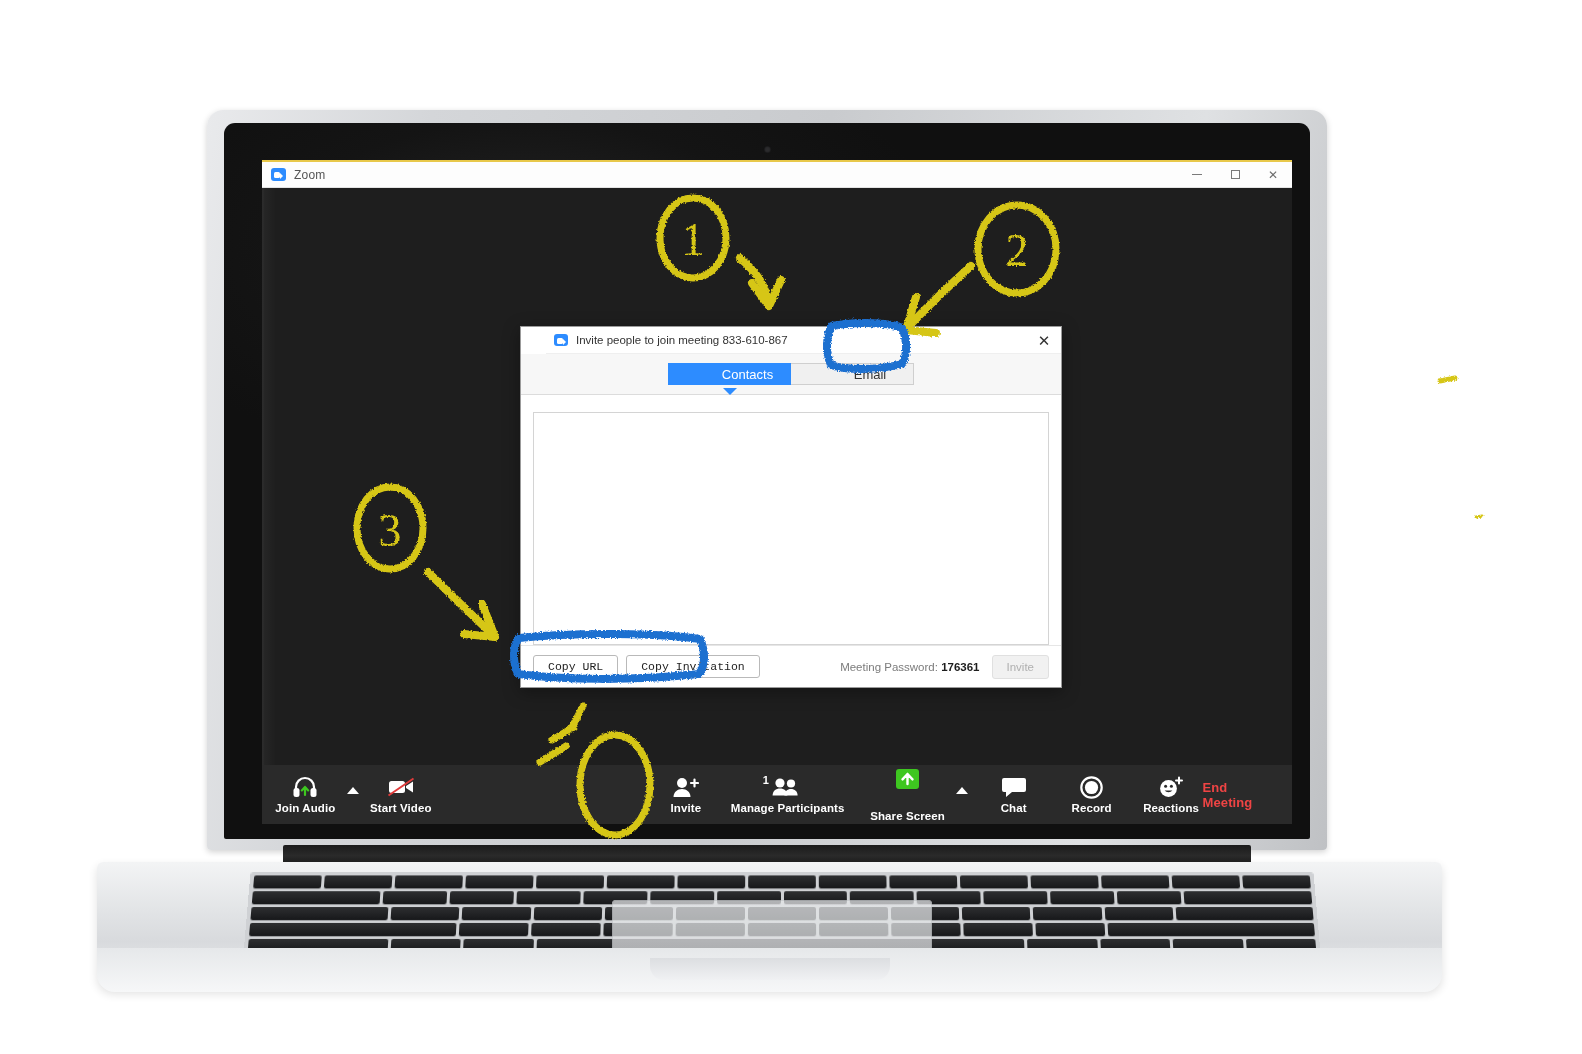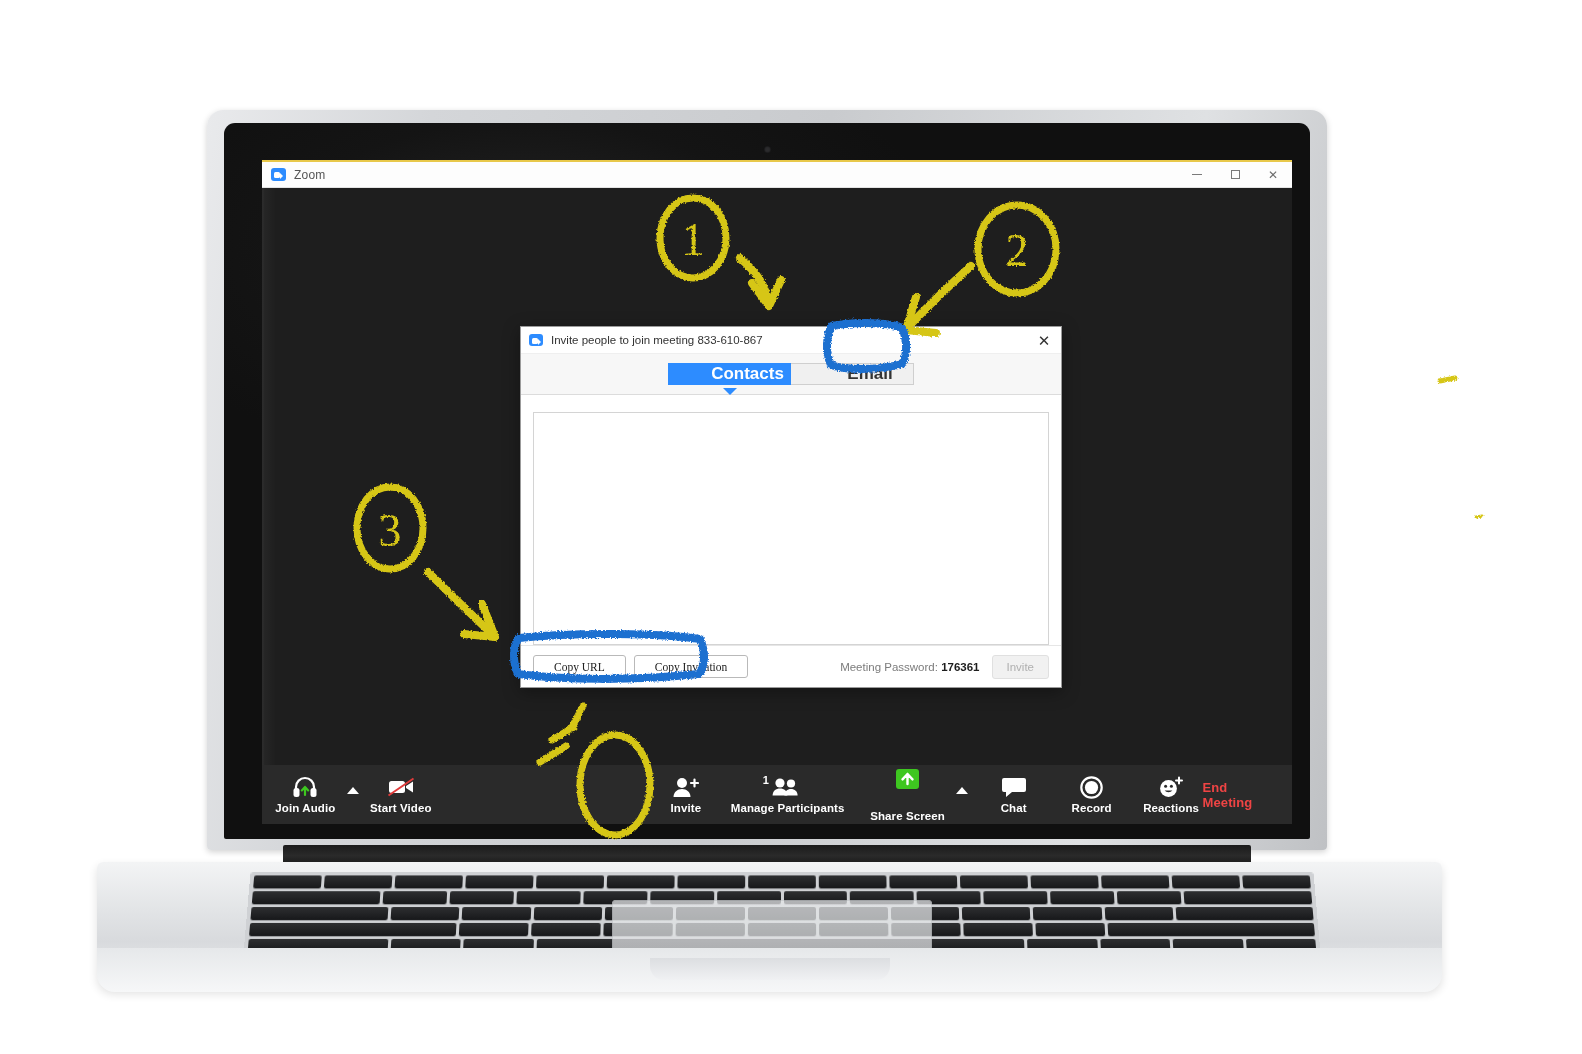--- a/index.html
+++ b/index.html
@@ -132,34 +132,34 @@
   }
 
   
   .dialog {
     position:absolute; left:258px; top:138px; width:542px; height:362px;
     background:#fff; border:1px solid #9b9b9b; box-shadow:0 4px 16px rgba(0,0,0,.35);
     display:flex; flex-direction:column;
   }
   .dlg-title {
     height:27px; display:flex; align-items:center; padding-left:8px;
-    background:#fff; border-bottom:1px solid #efefef; flex:0 0 auto;
+    background:#fff; border-bottom:1px solid #efefef; flex:0 0 auto;margin-left:25px;
   }
   .dlg-title-text { font-size:11.5px; color:#333; margin-left:8px; }
   .dlg-close {
     margin-left:auto; width:34px; height:27px; display:flex; align-items:center;
     justify-content:center; font-size:15px; color:#333; line-height:1;
   }
   .dlg-tabs {
     height:41px; background:#f7f7f7; border-bottom:1px solid #dcdcdc;
     display:flex; align-items:center; justify-content:center; flex:0 0 auto; position:relative;
   }
   .tab {
-    width:123px; height:22px; font-size:17px; display:flex; align-items:center;
-    justify-content:center; font-weight:700;padding-left:36px;
+    width:123px; height:22px; font-size:13px; display:flex; align-items:center;
+    justify-content:center; font-weight:400;padding-left:36px;
   }
   .tab.active { background:#2d8cff; color:#fff; border:1px solid #2d8cff; }
   .tab.inactive { background:#f0f0f0; color:#333; border:1px solid #cfcfcf; border-left:none; }
   .tab-arrow {
     position:absolute; left:50%; margin-left:-68px; bottom:-1px;
     width:0;height:0;border-left:7px solid transparent;border-right:7px solid transparent;
     border-top:7px solid #2d8cff;
   }
   .dlg-body { flex:1 1 auto; padding:10px 12px 0 12px; display:flex; flex-direction:column; }
   .filter-input {
@@ -168,23 +168,23 @@
   }
   .filter-input::placeholder { color:#9a9a9a; }
   .contacts-list {
     margin-top:7px; flex:1 1 auto; border:1px solid #d4d4d4; background:#fff;
   }
   .dlg-footer {
     height:42px; flex:0 0 auto; display:flex; align-items:center; padding:0 12px;
     border-top:1px solid #e6e6e6; background:#fff;
   }
   .btn {
-    height:23px; padding:0 20px; font-size:11.5px; border:1px solid #b9b9b9;
+    height:23px; padding:0 14px; font-size:11.5px; border:1px solid #b9b9b9;
     background:#fff; border-radius:3px; color:#222; display:flex; align-items:center;
-    font-family:Liberation Serif, serif;
+    font-family:Liberation Mono, monospace;
   }
   .btn + .btn { margin-left:8px; }
   .pw { margin-left:auto; font-size:11.5px; color:#7c7c7c; }
   .pw b { color:#1d1d1d; font-weight:700; }
   .btn-invite {
     margin-left:12px; height:24px; padding:0 14px; font-size:11.5px;
     background:#f1f1f1; color:#b0b0b0; border:1px solid #e0e0e0; border-radius:3px;
     display:flex; align-items:center;
   }
   svg.overlay { position:absolute; left:0; top:0; width:1582px; height:1054px; pointer-events:none; }

